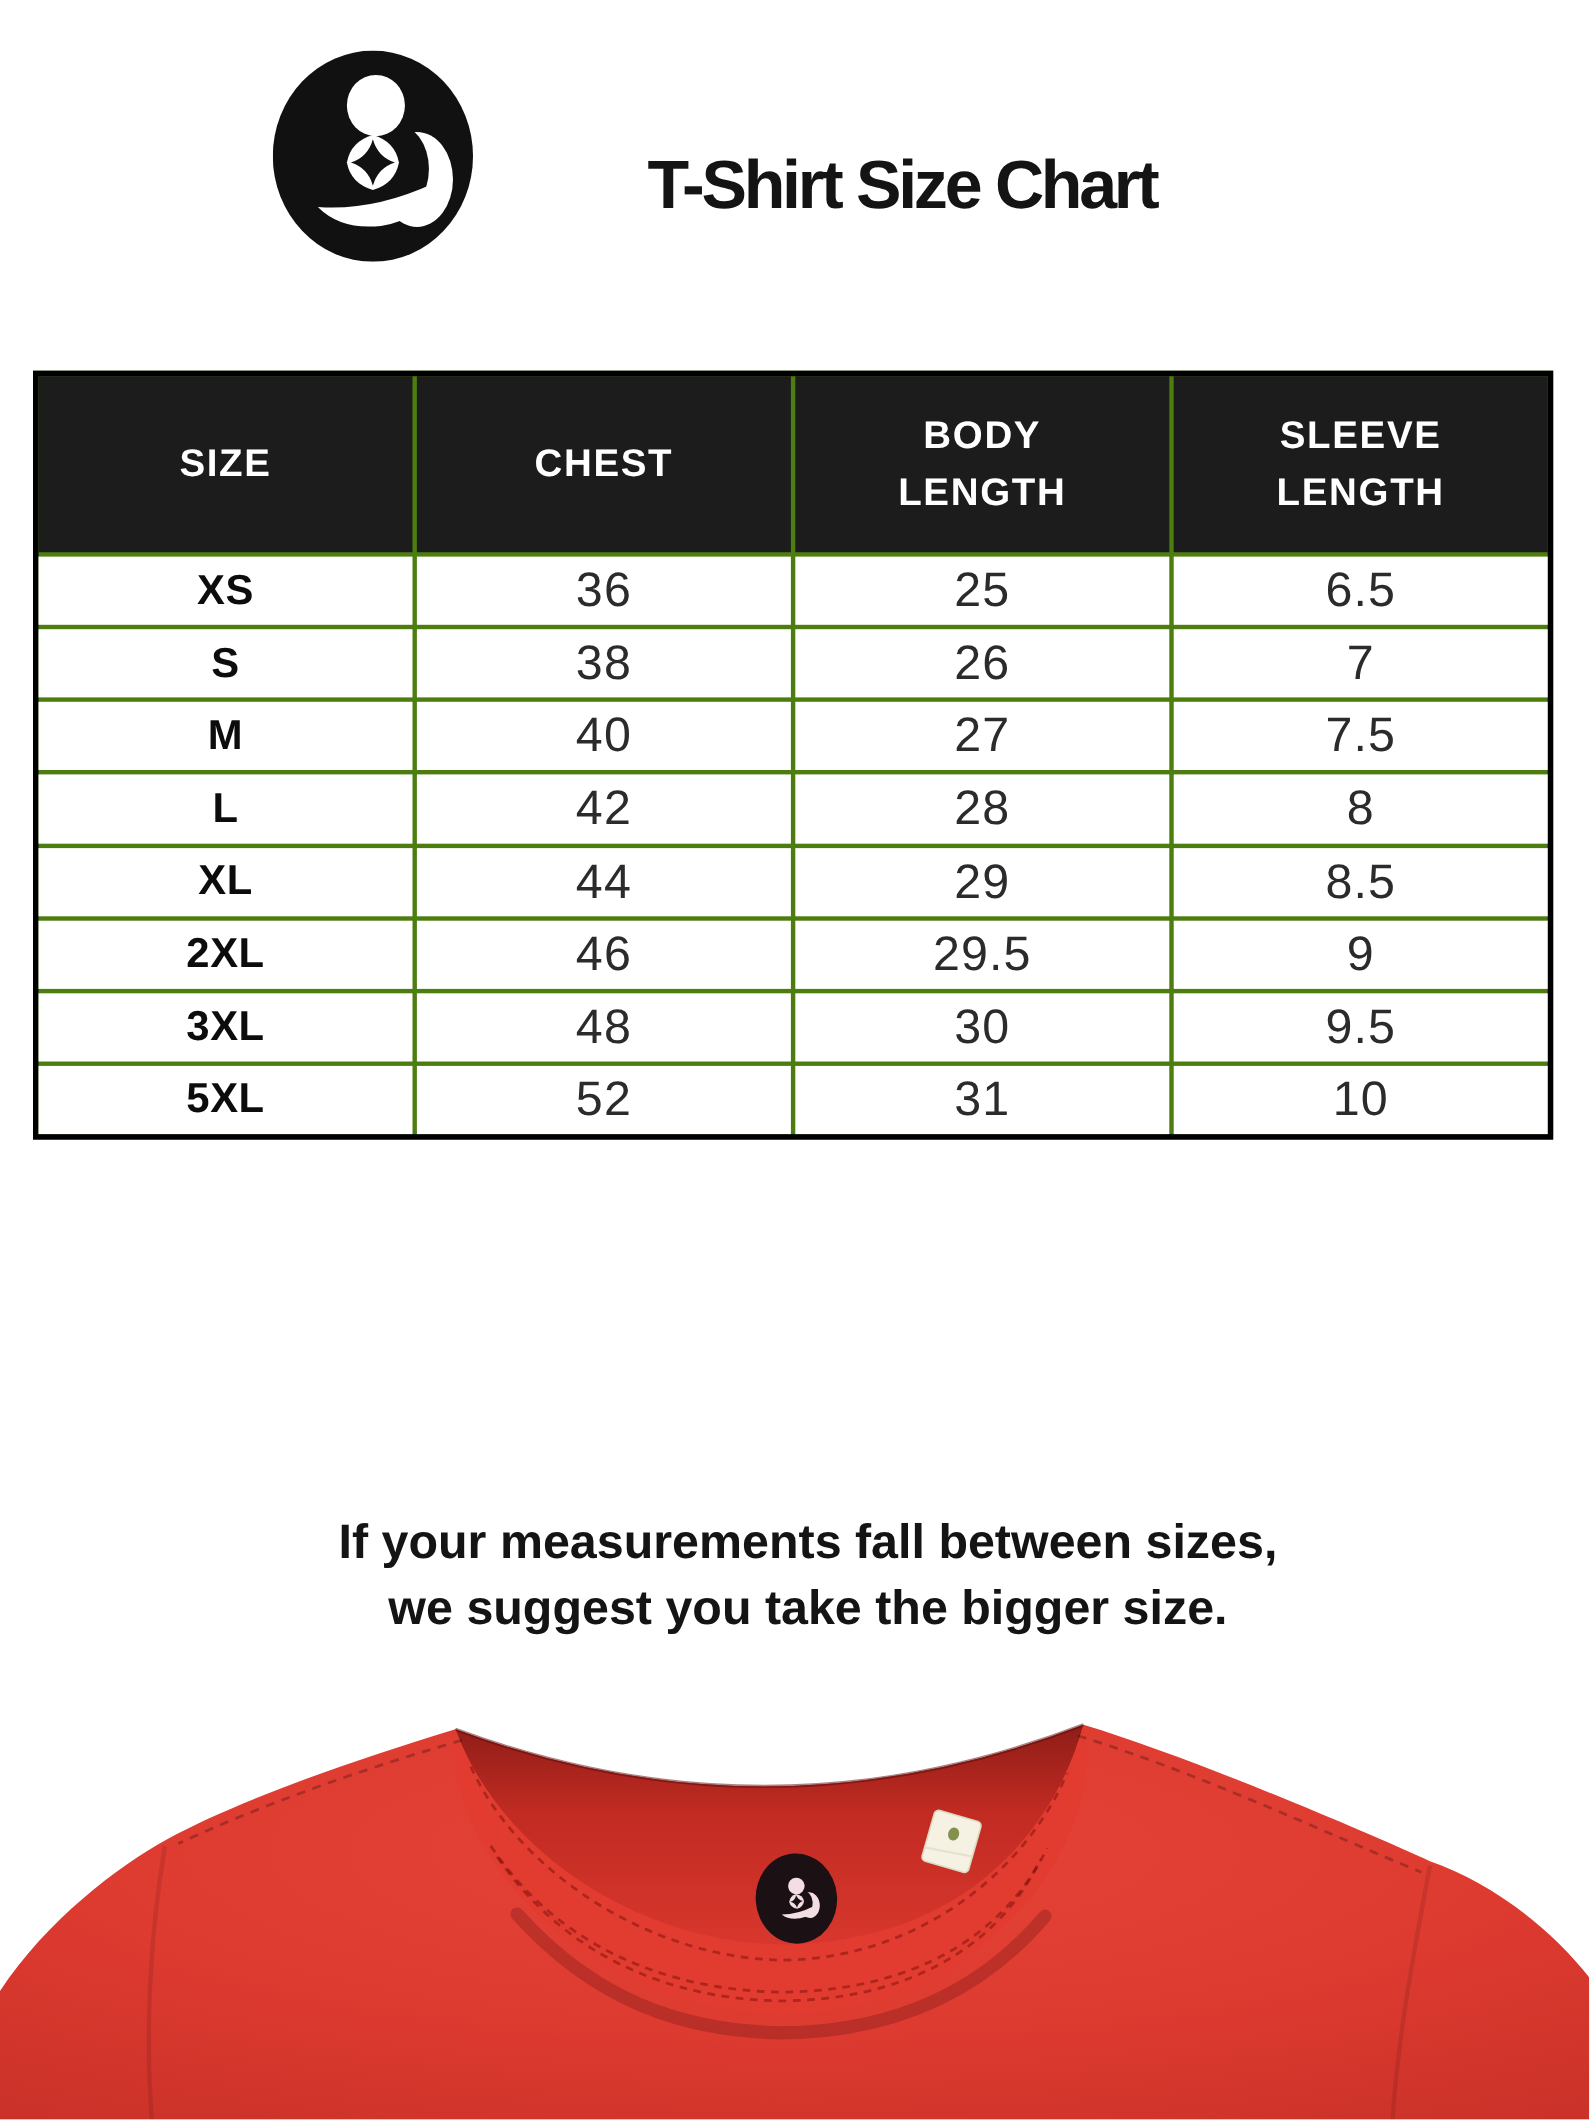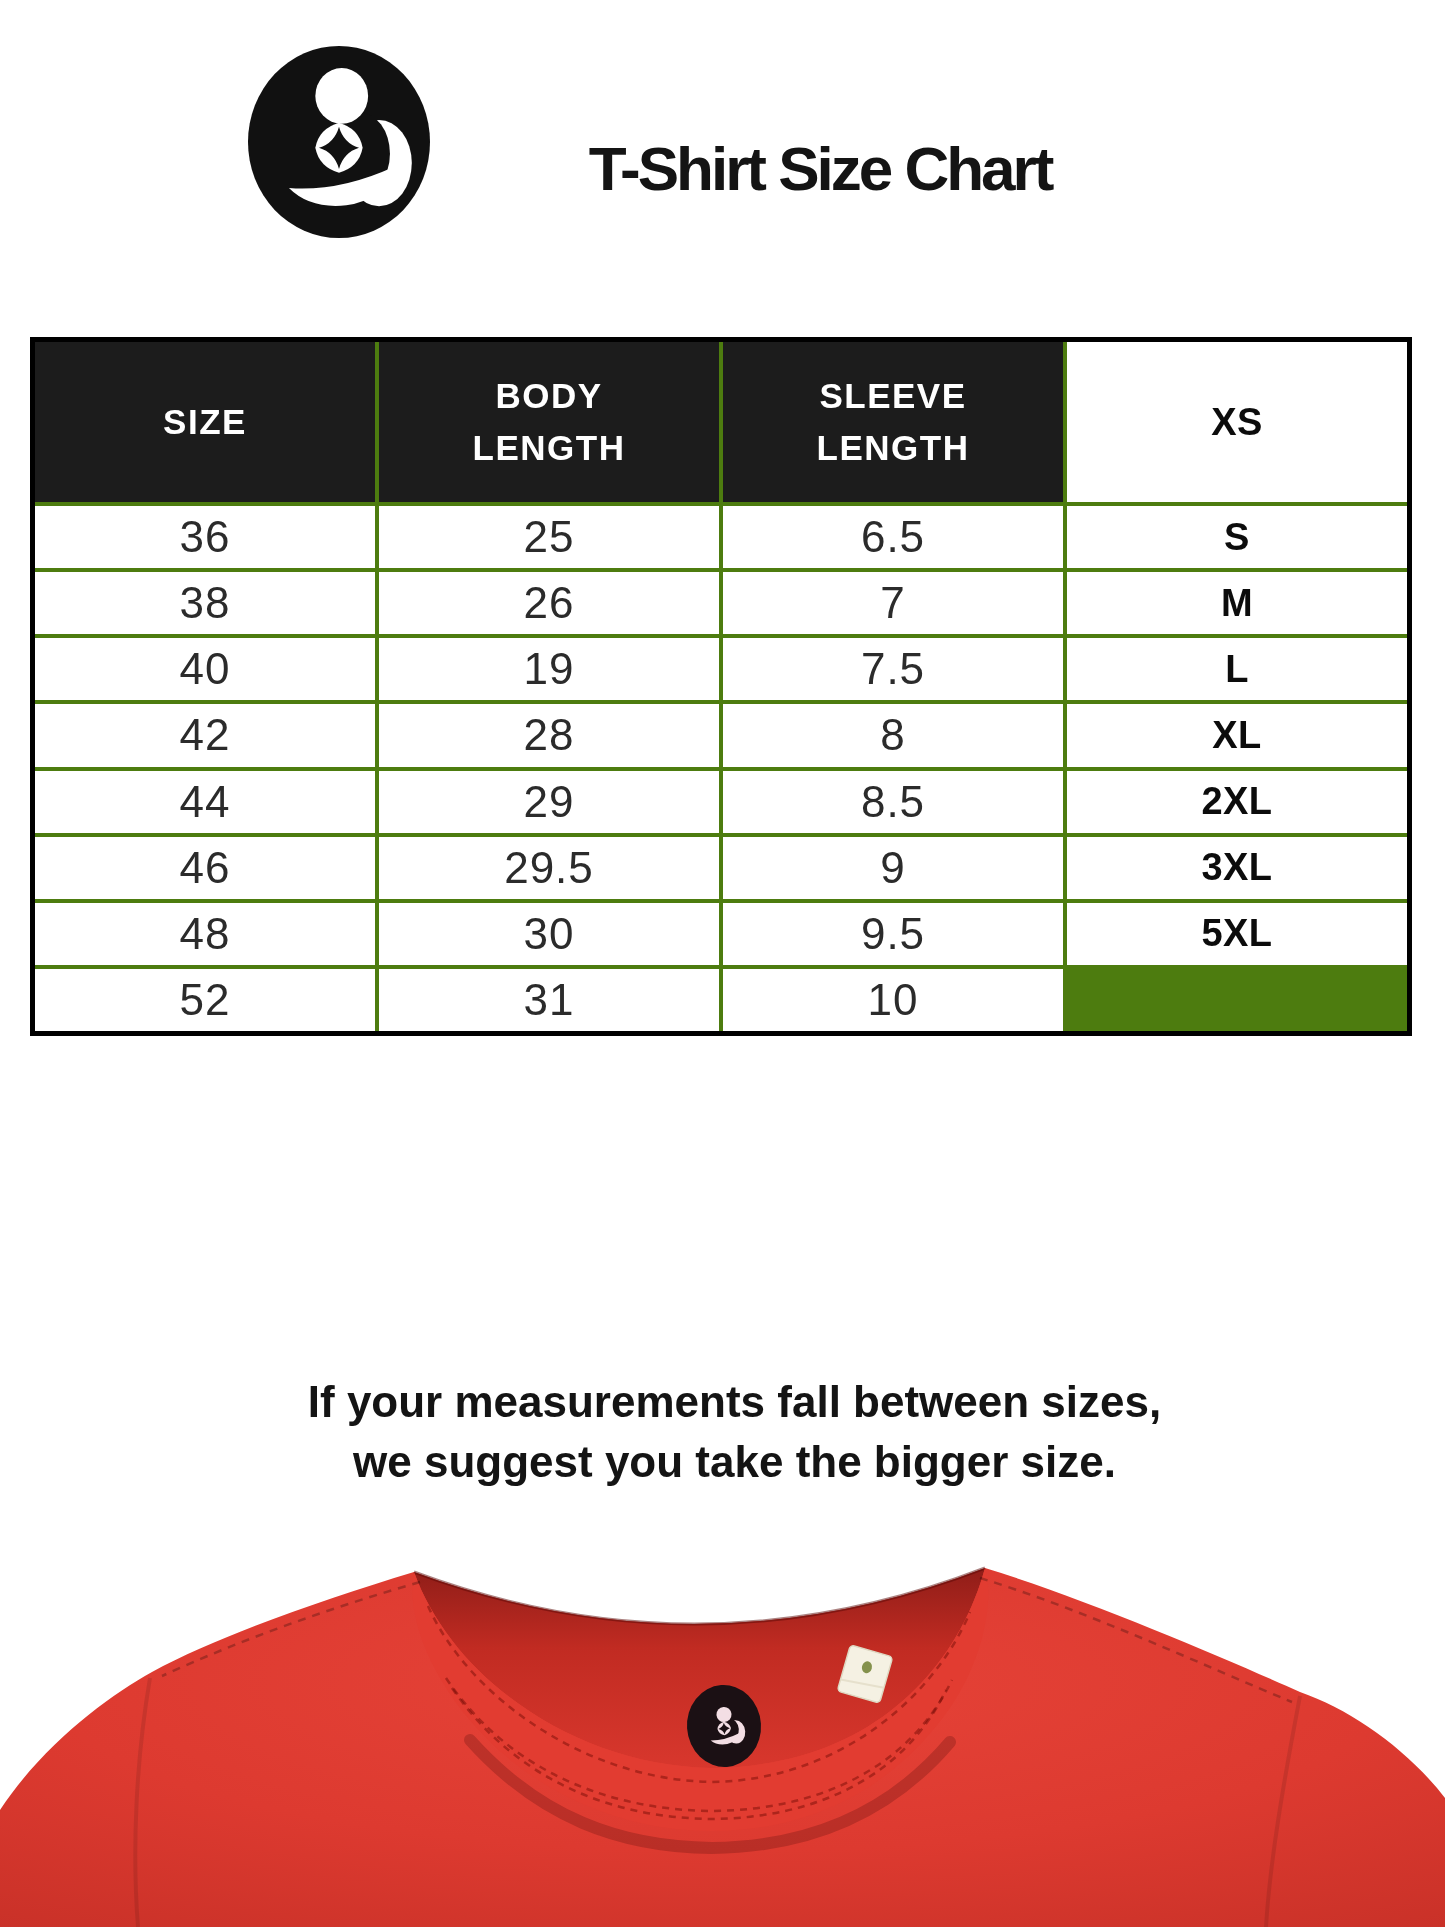--- a/index.html
+++ b/index.html
@@ -56,38 +56,39 @@
   <div class="logo">
     <svg viewBox="0 0 200 200" preserveAspectRatio="none">
       <circle cx="100" cy="100" r="100" fill="#111111"></circle>
       <use href="#bf-figure" color="#ffffff" style="--bg:#111111"></use>
     </svg>
   </div>
   <h1 class="title">T-Shirt Size Chart</h1>
 
   <div class="tbl">
     <div class="hd">SIZE</div>
+    <div class="hd">CHEST</div>
     <div class="hd">BODY
 LENGTH</div>
     <div class="hd">SLEEVE
 LENGTH</div>
 
     <div class="td sz">XS</div>
     <div class="td">36</div>
     <div class="td">25</div>
     <div class="td">6.5</div>
 
     <div class="td sz">S</div>
     <div class="td">38</div>
     <div class="td">26</div>
     <div class="td">7</div>
 
     <div class="td sz">M</div>
     <div class="td">40</div>
-    <div class="td">19</div>
+    <div class="td">27</div>
     <div class="td">7.5</div>
 
     <div class="td sz">L</div>
     <div class="td">42</div>
     <div class="td">28</div>
     <div class="td">8</div>
 
     <div class="td sz">XL</div>
     <div class="td">44</div>
     <div class="td">29</div>

